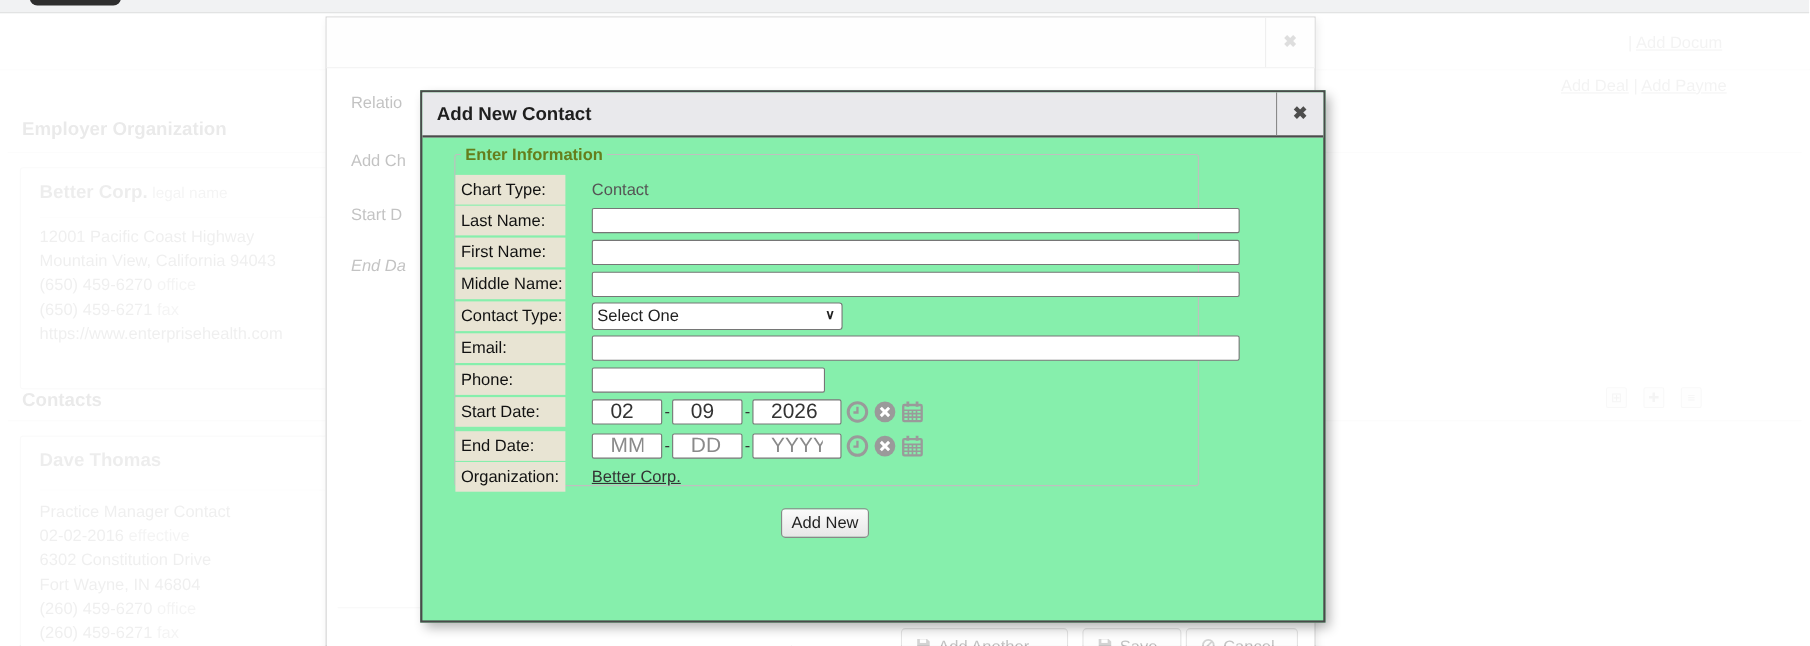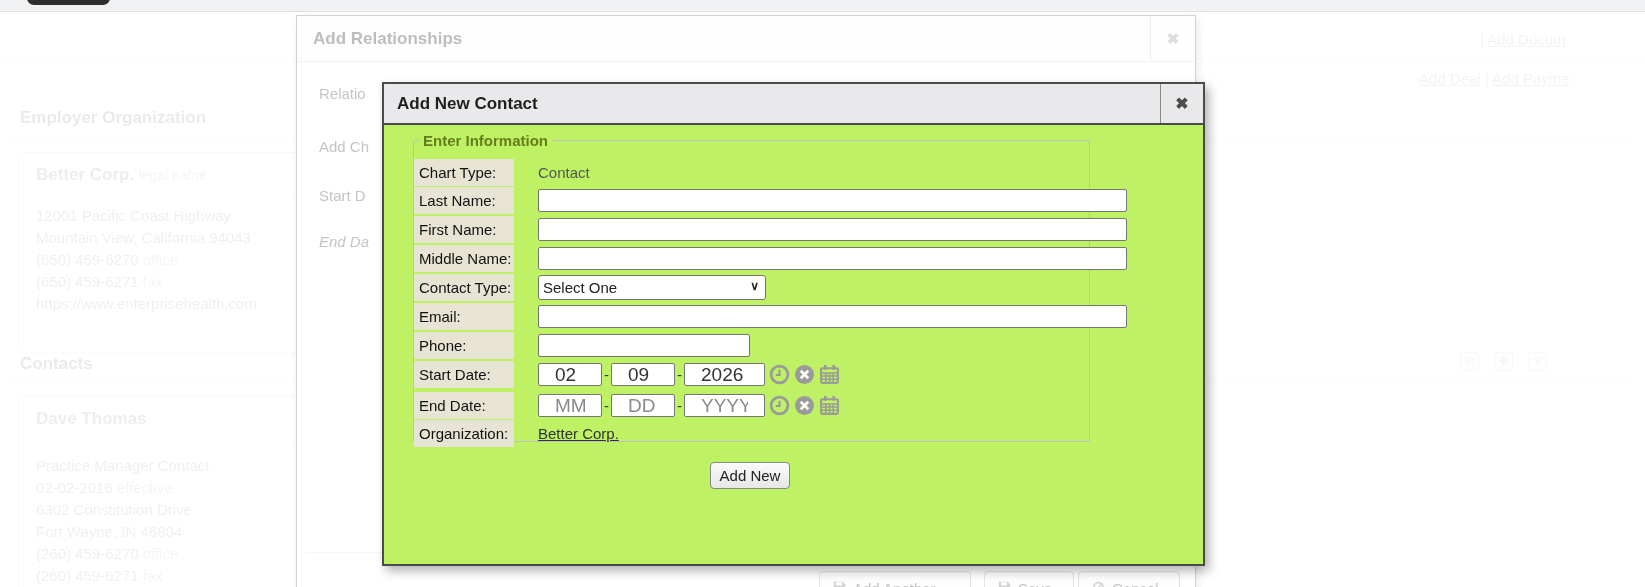--- a/index.html
+++ b/index.html
@@ -39,21 +39,21 @@
             color:#9a9a9a;font-size:15px;font-weight:bold;text-align:center;line-height:45px;cursor:pointer;}
   .m1-frag{position:absolute;left:22px;font-size:15px;color:#444;}
   .m1-partialbtn{position:absolute;left:809px;top:118px;width:62px;height:29px;border:1px solid #999;
             border-radius:4px;background:#5eead4;color:#555;font-size:15px;line-height:27px;padding-left:16px;
             box-sizing:border-box;cursor:pointer;}
   .m1-footdiv{position:absolute;left:10px;right:10px;top:536px;height:1px;background:#e6e6e6;}
   .m1btn{position:absolute;top:555px;height:34px;border:1px solid #aaa;border-radius:4px;background:#f7f7f7;
          color:#444;font-size:15px;display:flex;align-items:center;gap:7px;padding:0 13px;box-sizing:border-box;cursor:pointer;}
 
   
-  .modal2{position:absolute;left:382px;top:82px;width:823px;height:484px;background:#bef264;
+  .modal2{position:absolute;left:382px;top:82px;width:823px;height:484px;background:#86efac;
           border:2px solid #4a4a4a;z-index:40;box-sizing:border-box;
           box-shadow:4px 5px 10px rgba(0,0,0,0.30);}
   .m2-head{position:absolute;left:0;top:0;right:0;height:39px;background:#e9e9ec;border-bottom:2px solid #4a4a4a;}
   .m2-title{position:absolute;left:13px;top:0;line-height:39px;font-size:17px;font-weight:bold;color:#1f1f1f;}
   .m2-close{position:absolute;right:0;top:0;width:42px;height:39px;border-left:1px solid #8a8a8a;
             color:#4d4d4d;font-size:16px;font-weight:bold;text-align:center;line-height:39px;cursor:pointer;}
 
   .fset{position:absolute;left:29px;top:48px;width:677px;height:310px;border:1px solid #bfbfbf;
         border-radius:3px;margin:0;padding:0;box-sizing:border-box;}
   .fset legend{margin-left:5px;padding:0 4px;font-size:15px;font-weight:bold;color:#657e1b;}
@@ -145,21 +145,20 @@
         <span>(260) 459-6271</span>
         <span class="muted">fax</span>
       </div>
     </div>
   </div>
 
   <div class="overlay o1"></div>
 
   <div class="modal1">
     <div class="m1-head">
-      <div class="m1-title">Add Relationships</div>
       <div class="m1-close">✖</div>
     </div>
 
     <div class="m1-frag" style="top:69px;">Relatio</div>
     <div class="m1-frag" style="top:122px;">Add Ch</div>
     <div class="m1-frag" style="top:171px;">Start D</div>
     <div class="m1-frag" style="top:217px;font-style:italic;">End Da</div>
 
     <div class="m1-partialbtn">ntact</div>
 

